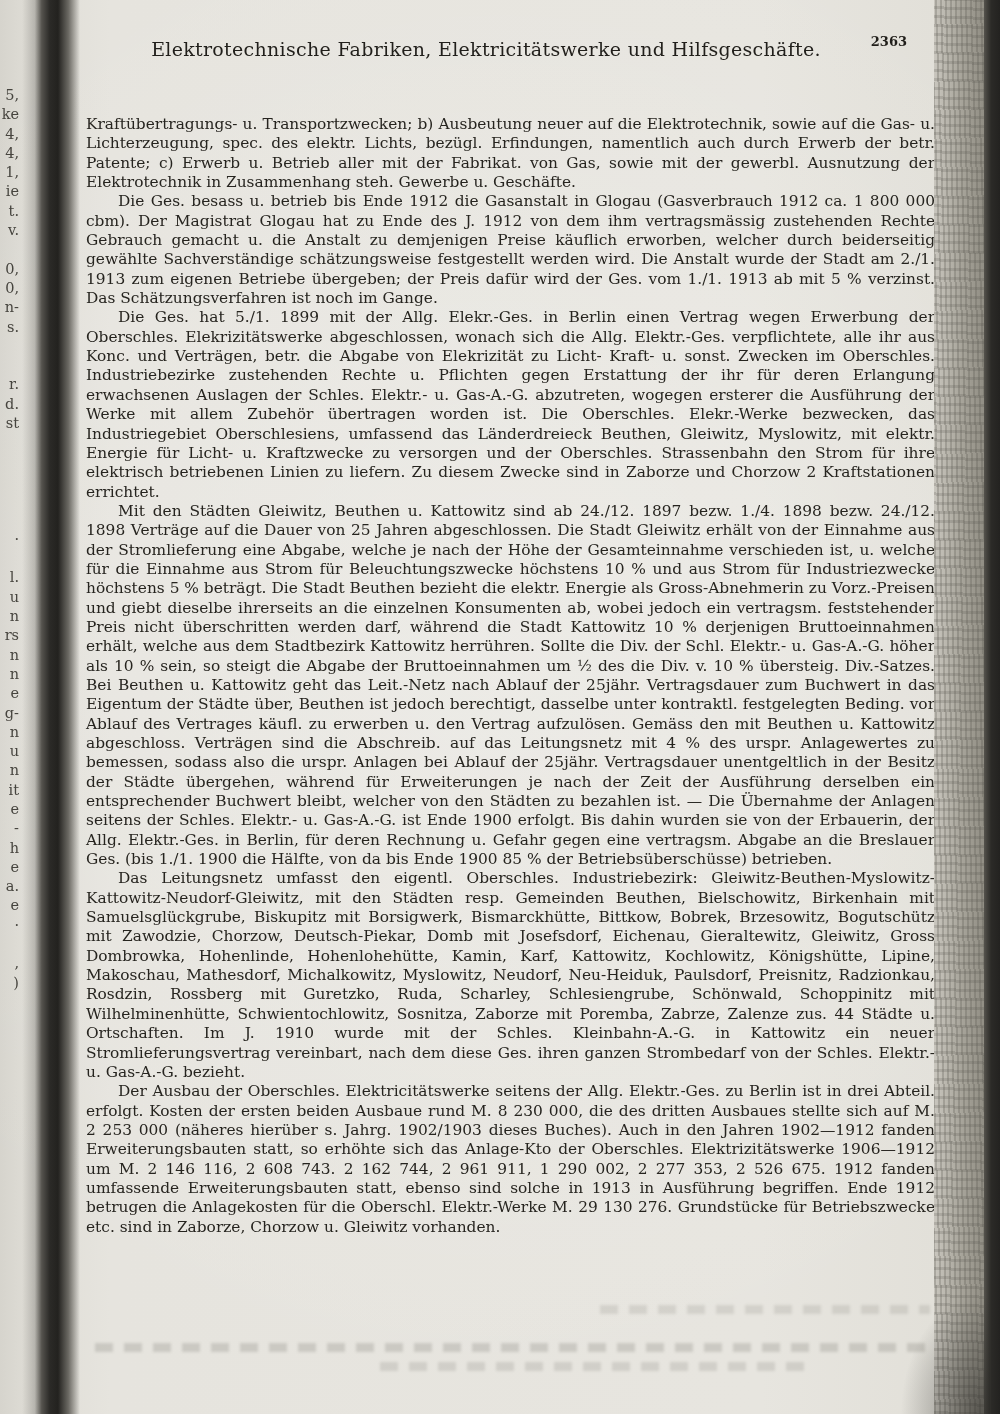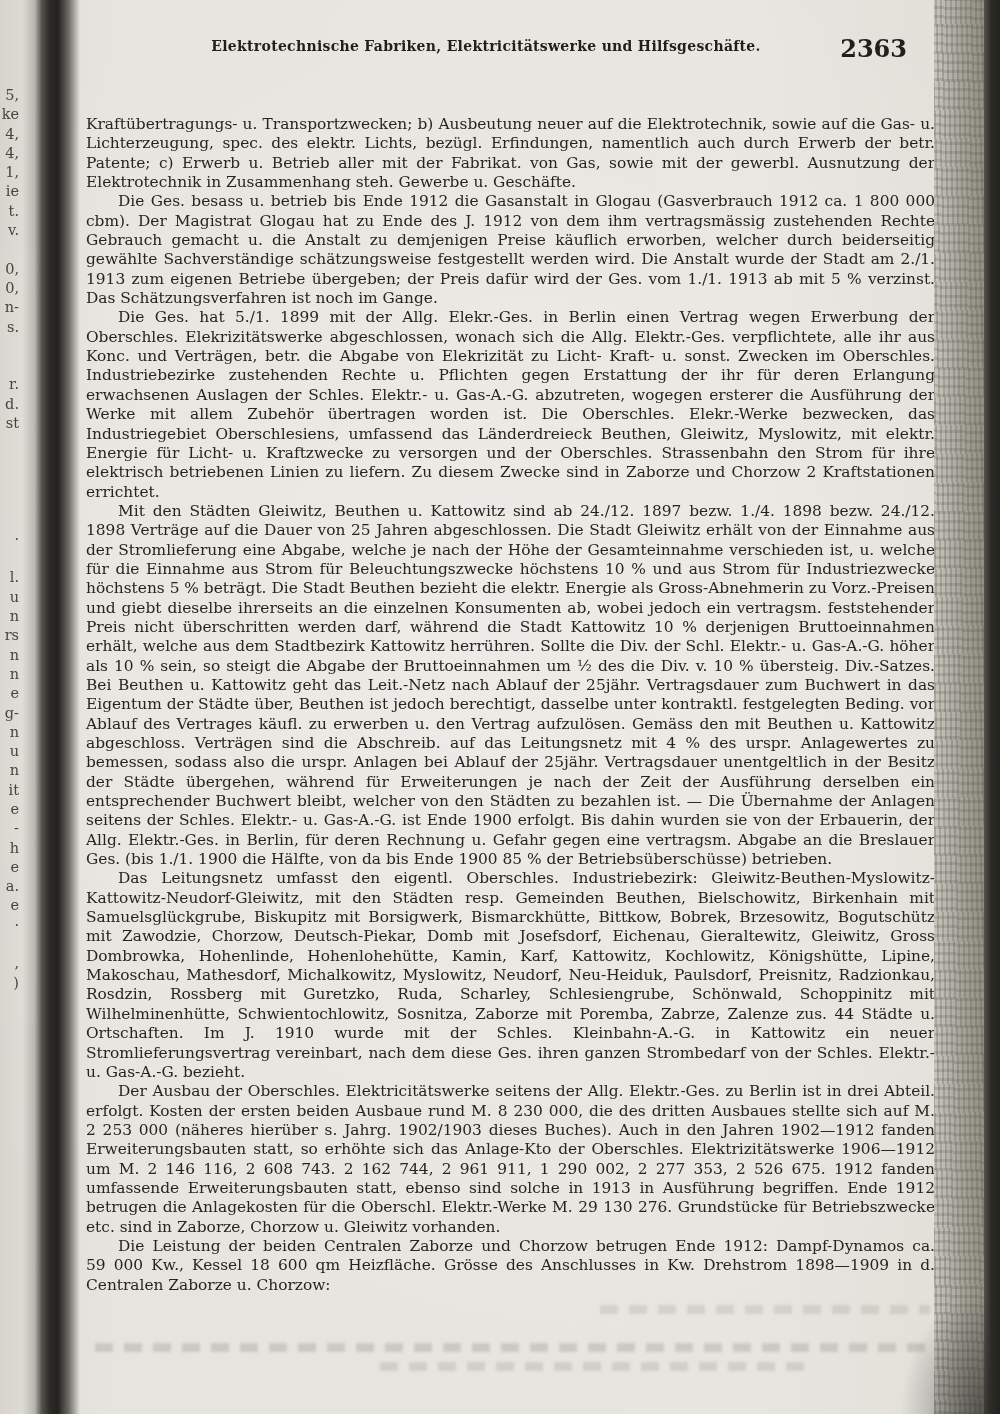--- a/index.html
+++ b/index.html
@@ -40,25 +40,25 @@
     position:absolute;right:0;top:0;width:16px;height:1414px;
     background:linear-gradient(90deg,#55534d,#2b2a27 45%,#232220);
   }
   .corner-smudge{
     position:absolute;right:10px;bottom:0;width:90px;height:120px;
     background:radial-gradient(ellipse at 90% 100%, rgba(40,39,36,.55), rgba(40,39,36,0) 70%);
   }
   
   .header-title{
     position:absolute;left:86px;top:38px;width:800px;
-    text-align:center;font-weight:bold;font-size:14px;letter-spacing:.3px;color:#211f1b;
+    text-align:center;font-weight:normal;font-size:19px;letter-spacing:.3px;color:#211f1b;
   }
   .page-number{
     position:absolute;top:34px;right:93px;
-    font-size:24px;font-weight:bold;color:#211f1b;
+    font-size:13px;font-weight:bold;color:#211f1b;
   }
   
   .textblock{
     position:absolute;left:86px;top:84px;width:849px;
     font-size:15.4px;line-height:19.35px;text-align:justify;
     color:#26241f;text-rendering:optimizeLegibility;
   }
   .textblock p{margin:0;text-indent:32px;}
   .textblock p:first-child{text-indent:0;margin-top:31px;}
   
@@ -130,21 +130,20 @@
   <div class="header-title">Elektrotechnische Fabriken, Elektricitätswerke und Hilfsgeschäfte.</div>
   <div class="page-number">2363</div>
 
   <div class="textblock">
       <p>Kraftübertragungs- u. Transportzwecken; b) Ausbeutung neuer auf die Elektrotechnik, sowie auf die Gas- u. Lichterzeugung, spec. des elektr. Lichts, bezügl. Erfindungen, namentlich auch durch Erwerb der betr. Patente; c) Erwerb u. Betrieb aller mit der Fabrikat. von Gas, sowie mit der gewerbl. Ausnutzung der Elektrotechnik in Zusammenhang steh. Gewerbe u. Geschäfte.</p>
       <p>Die Ges. besass u. betrieb bis Ende 1912 die Gasanstalt in Glogau (Gasverbrauch 1912 ca. 1&nbsp;800&nbsp;000 cbm). Der Magistrat Glogau hat zu Ende des J. 1912 von dem ihm vertragsmässig zustehenden Rechte Gebrauch gemacht u. die Anstalt zu demjenigen Preise käuflich erworben, welcher durch beiderseitig gewählte Sachverständige schätzungsweise festgestellt werden wird. Die Anstalt wurde der Stadt am 2./1. 1913 zum eigenen Betriebe übergeben; der Preis dafür wird der Ges. vom 1./1. 1913 ab mit 5&nbsp;% verzinst. Das Schätzungsverfahren ist noch im Gange.</p>
       <p>Die Ges. hat 5./1. 1899 mit der Allg. Elekr.-Ges. in Berlin einen Vertrag wegen Erwerbung der Oberschles. Elekrizitätswerke abgeschlossen, wonach sich die Allg. Elektr.-Ges. verpflichtete, alle ihr aus Konc. und Verträgen, betr. die Abgabe von Elekrizität zu Licht- Kraft- u. sonst. Zwecken im Oberschles. Industriebezirke zustehenden Rechte u. Pflichten gegen Erstattung der ihr für deren Erlangung erwachsenen Auslagen der Schles. Elektr.- u. Gas-A.-G. abzutreten, wogegen ersterer die Ausführung der Werke mit allem Zubehör übertragen worden ist. Die Oberschles. Elekr.-Werke bezwecken, das Industriegebiet Oberschlesiens, umfassend das Länderdreieck Beuthen, Gleiwitz, Myslowitz, mit elektr. Energie für Licht- u. Kraftzwecke zu versorgen und der Oberschles. Strassenbahn den Strom für ihre elektrisch betriebenen Linien zu liefern. Zu diesem Zwecke sind in Zaborze und Chorzow 2 Kraftstationen errichtet.</p>
       <p>Mit den Städten Gleiwitz, Beuthen u. Kattowitz sind ab 24./12. 1897 bezw. 1./4. 1898 bezw. 24./12. 1898 Verträge auf die Dauer von 25 Jahren abgeschlossen. Die Stadt Gleiwitz erhält von der Einnahme aus der Stromlieferung eine Abgabe, welche je nach der Höhe der Gesamteinnahme verschieden ist, u. welche für die Einnahme aus Strom für Beleuchtungszwecke höchstens 10&nbsp;% und aus Strom für Industriezwecke höchstens 5&nbsp;% beträgt. Die Stadt Beuthen bezieht die elektr. Energie als Gross-Abnehmerin zu Vorz.-Preisen und giebt dieselbe ihrerseits an die einzelnen Konsumenten ab, wobei jedoch ein vertragsm. feststehender Preis nicht überschritten werden darf, während die Stadt Kattowitz 10&nbsp;% derjenigen Bruttoeinnahmen erhält, welche aus dem Stadtbezirk Kattowitz herrühren. Sollte die Div. der Schl. Elektr.- u. Gas-A.-G. höher als 10&nbsp;% sein, so steigt die Abgabe der Bruttoeinnahmen um ½ des die Div. v. 10&nbsp;% übersteig. Div.-Satzes. Bei Beuthen u. Kattowitz geht das Leit.-Netz nach Ablauf der 25jähr. Vertragsdauer zum Buchwert in das Eigentum der Städte über, Beuthen ist jedoch berechtigt, dasselbe unter kontraktl. festgelegten Beding. vor Ablauf des Vertrages käufl. zu erwerben u. den Vertrag aufzulösen. Gemäss den mit Beuthen u. Kattowitz abgeschloss. Verträgen sind die Abschreib. auf das Leitungsnetz mit 4&nbsp;% des urspr. Anlagewertes zu bemessen, sodass also die urspr. Anlagen bei Ablauf der 25jähr. Vertragsdauer unentgeltlich in der Besitz der Städte übergehen, während für Erweiterungen je nach der Zeit der Ausführung derselben ein entsprechender Buchwert bleibt, welcher von den Städten zu bezahlen ist. — Die Übernahme der Anlagen seitens der Schles. Elektr.- u. Gas-A.-G. ist Ende 1900 erfolgt. Bis dahin wurden sie von der Erbauerin, der Allg. Elektr.-Ges. in Berlin, für deren Rechnung u. Gefahr gegen eine vertragsm. Abgabe an die Breslauer Ges. (bis 1./1. 1900 die Hälfte, von da bis Ende 1900 85&nbsp;% der Betriebsüberschüsse) betrieben.</p>
       <p>Das Leitungsnetz umfasst den eigentl. Oberschles. Industriebezirk: Gleiwitz-Beuthen-Myslowitz-Kattowitz-Neudorf-Gleiwitz, mit den Städten resp. Gemeinden Beuthen, Bielschowitz, Birkenhain mit Samuelsglückgrube, Biskupitz mit Borsigwerk, Bismarckhütte, Bittkow, Bobrek, Brzesowitz, Bogutschütz mit Zawodzie, Chorzow, Deutsch-Piekar, Domb mit Josefsdorf, Eichenau, Gieraltewitz, Gleiwitz, Gross Dombrowka, Hohenlinde, Hohenlohehütte, Kamin, Karf, Kattowitz, Kochlowitz, Königshütte, Lipine, Makoschau, Mathesdorf, Michalkowitz, Myslowitz, Neudorf, Neu-Heiduk, Paulsdorf, Preisnitz, Radzionkau, Rosdzin, Rossberg mit Guretzko, Ruda, Scharley, Schlesiengrube, Schönwald, Schoppinitz mit Wilhelminenhütte, Schwientochlowitz, Sosnitza, Zaborze mit Poremba, Zabrze, Zalenze zus. 44 Städte u. Ortschaften. Im J. 1910 wurde mit der Schles. Kleinbahn-A.-G. in Kattowitz ein neuer Stromlieferungsvertrag vereinbart, nach dem diese Ges. ihren ganzen Strombedarf von der Schles. Elektr.- u. Gas-A.-G. bezieht.</p>
       <p>Der Ausbau der Oberschles. Elektricitätswerke seitens der Allg. Elektr.-Ges. zu Berlin ist in drei Abteil. erfolgt. Kosten der ersten beiden Ausbaue rund M. 8&nbsp;230&nbsp;000, die des dritten Ausbaues stellte sich auf M. 2&nbsp;253&nbsp;000 (näheres hierüber s. Jahrg. 1902/1903 dieses Buches). Auch in den Jahren 1902—1912 fanden Erweiterungsbauten statt, so erhöhte sich das Anlage-Kto der Oberschles. Elektrizitätswerke 1906—1912 um M. 2&nbsp;146&nbsp;116, 2&nbsp;608&nbsp;743. 2&nbsp;162&nbsp;744, 2&nbsp;961&nbsp;911, 1&nbsp;290&nbsp;002, 2&nbsp;277&nbsp;353, 2&nbsp;526&nbsp;675. 1912 fanden umfassende Erweiterungsbauten statt, ebenso sind solche in 1913 in Ausführung begriffen. Ende 1912 betrugen die Anlagekosten für die Oberschl. Elektr.-Werke M. 29&nbsp;130&nbsp;276. Grundstücke für Betriebszwecke etc. sind in Zaborze, Chorzow u. Gleiwitz vorhanden.</p>
-      <p>Die Leistung der beiden Centralen Zaborze und Chorzow betrugen Ende 1912: Dampf-Dynamos ca. 59&nbsp;000 Kw., Kessel 18&nbsp;600 qm Heizfläche. Grösse des Anschlusses in Kw. Drehstrom 1898—1909 in d. Centralen Zaborze u. Chorzow:</p>
     </div>
 
   <div class="ghost g1"></div>
   <div class="ghost g2"></div>
   <div class="ghost g3"></div>
 
   <div class="edge-texture"></div>
   <div class="edge-dark"></div>
   <div class="corner-smudge"></div>
 

